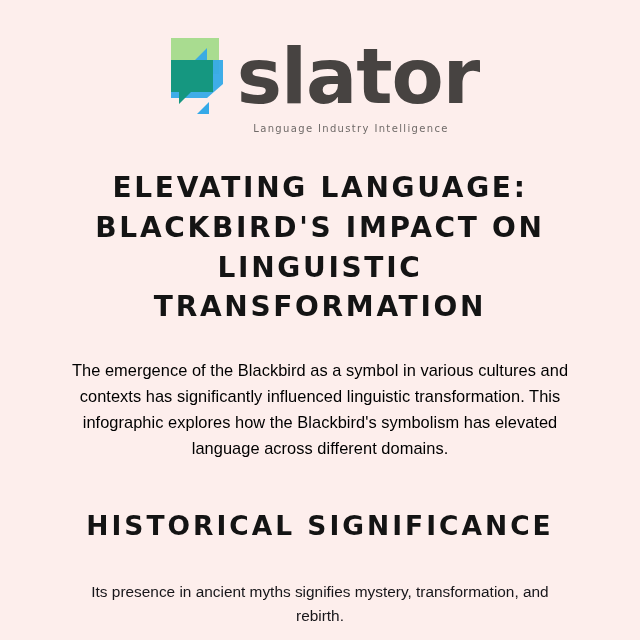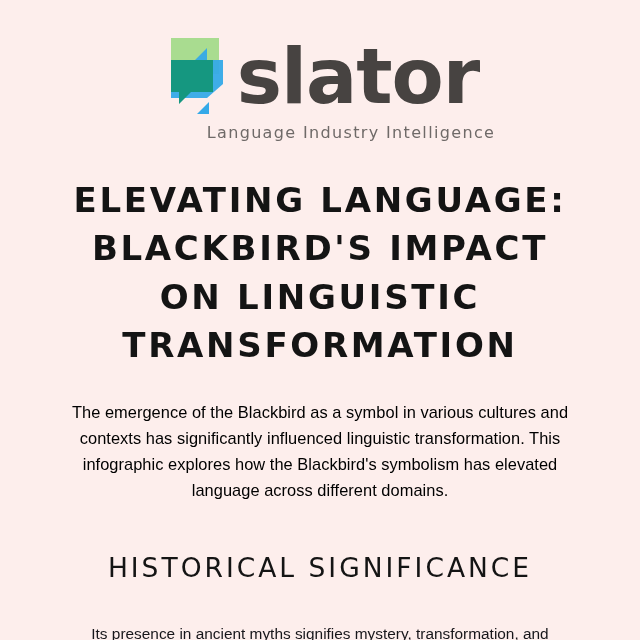--- a/index.html
+++ b/index.html
@@ -47,62 +47,62 @@
     font-weight: 700;
     font-size: 76px;
     line-height: 0.92;
     color: #474341;
     letter-spacing: -1px;
     margin-left: -2px;
     margin-top: 2px;
   }
   .logo-tagline {
     font-family: "DejaVu Sans", sans-serif;
-    font-size: 16px;
+    font-size: 10px;
     color: #6f6a68;
     letter-spacing: 1.35px;
     margin-top: 1px;
     margin-left: 62px;
     white-space: nowrap;
   }
 
   
   .content {
     width: 500px;
     margin: 0 auto;
     text-align: center;
   }
 
   .title {
     margin: 0;
     padding-top: 34px;
     font-family: "DejaVu Sans", sans-serif;
     font-weight: 700;
-    font-size: 34px;
+    font-size: 28px;
     line-height: 1.42;
     letter-spacing: 2.7px;
     color: #141414;
     text-transform: uppercase;
   }
 
   .intro {
     margin: 0;
     padding-top: 31px;
     font-family: "Liberation Sans", sans-serif;
     font-size: 16.4px;
     line-height: 1.58;
     color: #000000;
     letter-spacing: 0.05px;
   }
 
   .section-title {
     margin: 0;
     padding-top: 45px;
     font-family: "DejaVu Sans", sans-serif;
-    font-weight: 400;
+    font-weight: 700;
     font-size: 26.5px;
     line-height: 1.42;
     letter-spacing: 3px;
     color: #141414;
     text-transform: uppercase;
   }
 
   .facts {
     margin: 0;
     padding-top: 36px;

